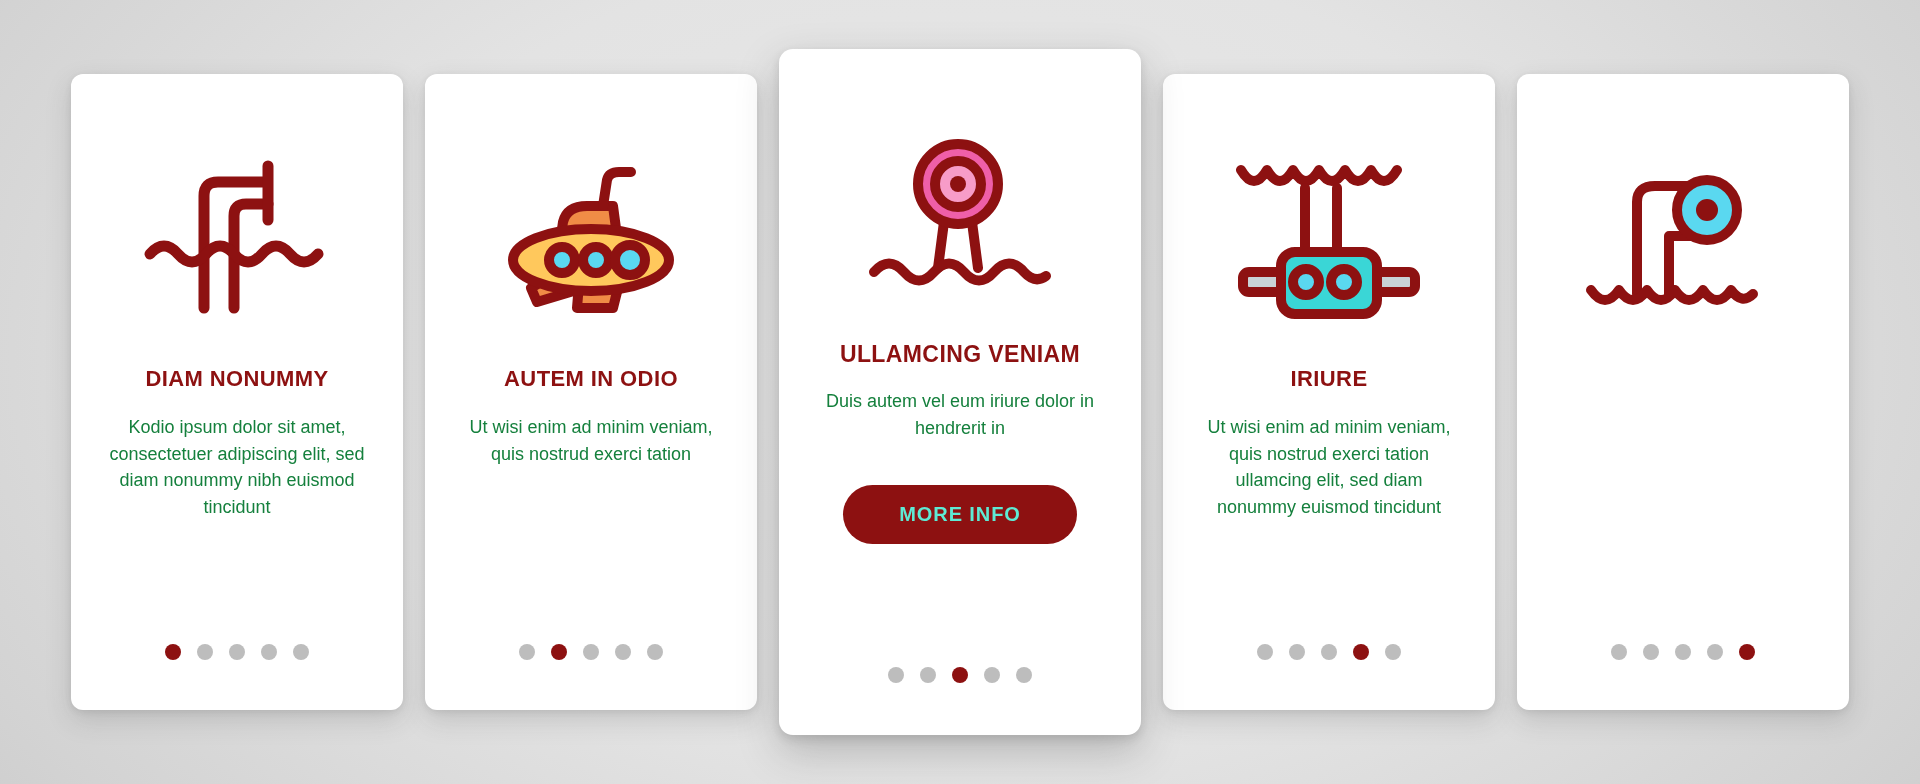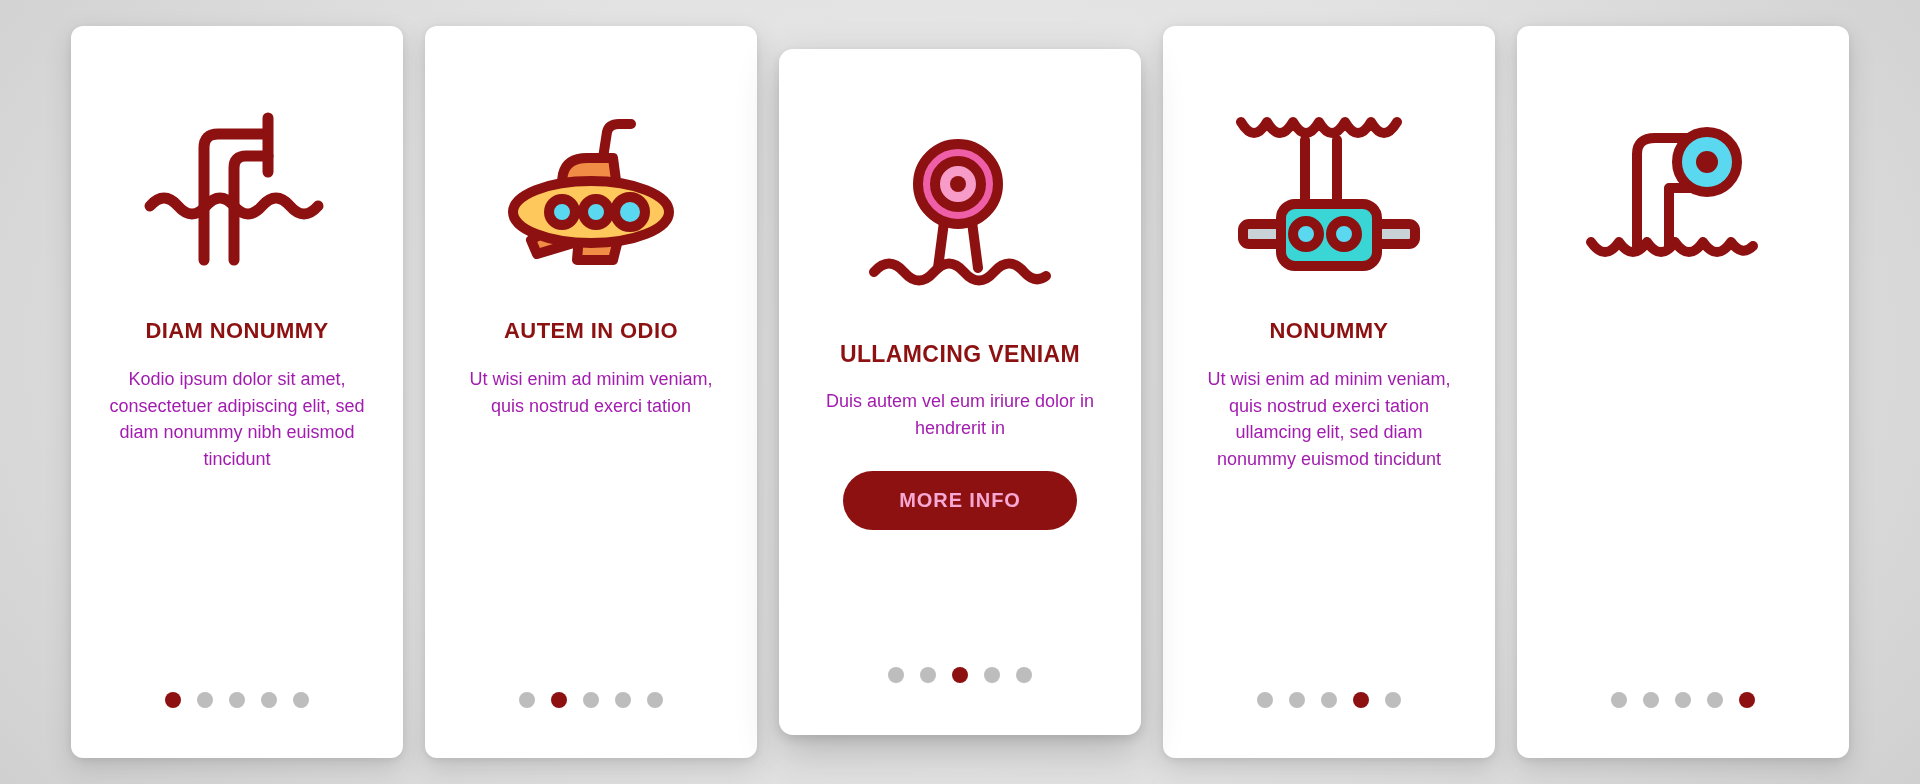--- a/index.html
+++ b/index.html
@@ -26,21 +26,21 @@
     position:relative;
     width:332px;
     background:#ffffff;
     border-radius:12px;
     display:flex;
     flex-direction:column;
     align-items:center;
     box-shadow:0 10px 26px rgba(60,60,60,0.18), 0 2px 6px rgba(60,60,60,0.10);
   }
   .card.normal {
-    height:732px;
+    height:636px;
     padding-top:56px;
   }
   .card.featured {
     width:362px;
     height:686px;
     padding-top:62px;
     border-radius:14px;
     box-shadow:0 16px 40px rgba(50,50,50,0.26), 0 4px 10px rgba(50,50,50,0.14);
     z-index:5;
   }
@@ -61,31 +61,31 @@
     color:#8d1111;
     text-align:center;
     padding:0 16px;
     margin-top:26px;
   }
   .featured .card-title { font-size:23px; margin-top:20px; }
 
   .card-body {
     font-size:18px;
     line-height:1.48;
-    color:#a21caf;
+    color:#15803d;
     text-align:center;
     padding:0 34px;
     margin-top:22px;
   }
   .featured .card-body { padding:0 42px; margin-top:20px; }
 
   .cta {
-    margin-top:30px;
+    margin-top:44px;
     background:#8d1111;
-    color:#f9a8d4;
+    color:#5eead4;
     border:none;
     border-radius:30px;
     font-family:"Liberation Sans", sans-serif;
     font-size:20px;
     font-weight:bold;
     letter-spacing:0.9px;
     padding:18px 56px;
     cursor:pointer;
   }
 
@@ -184,21 +184,21 @@
         <path d="M14 22 q13 22 26 0 q13 22 26 0 q13 22 26 0 q13 22 26 0 q13 22 26 0 q13 22 26 0"></path>
         <path d="M78 40 L78 110"></path>
         <path d="M110 40 L110 110"></path>
         <rect x="16" y="124" width="54" height="20" rx="6" fill="#c9d2d6"></rect>
         <rect x="134" y="124" width="54" height="20" rx="6" fill="#c9d2d6"></rect>
         <rect x="54" y="104" width="96" height="62" rx="14" fill="#3ad6d6"></rect>
         <circle cx="79" cy="134" r="13" fill="#5ad8f0"></circle>
         <circle cx="117" cy="134" r="13" fill="#5ad8f0"></circle>
       </svg>
     </div>
-    <div class="card-title">NONUMMY</div>
+    <div class="card-title">IRIURE</div>
     <div class="card-body">Ut wisi enim ad minim veniam, quis nostrud exerci tation ullamcing elit, sed diam nonummy euismod tincidunt</div>
     <div class="dots">
       <span class="dot"></span>
       <span class="dot"></span>
       <span class="dot"></span>
       <span class="dot active"></span>
       <span class="dot"></span>
     </div>
   </div>
 

